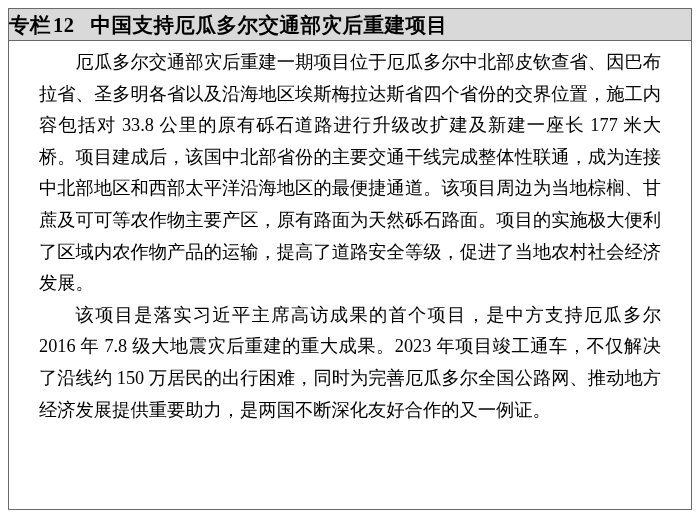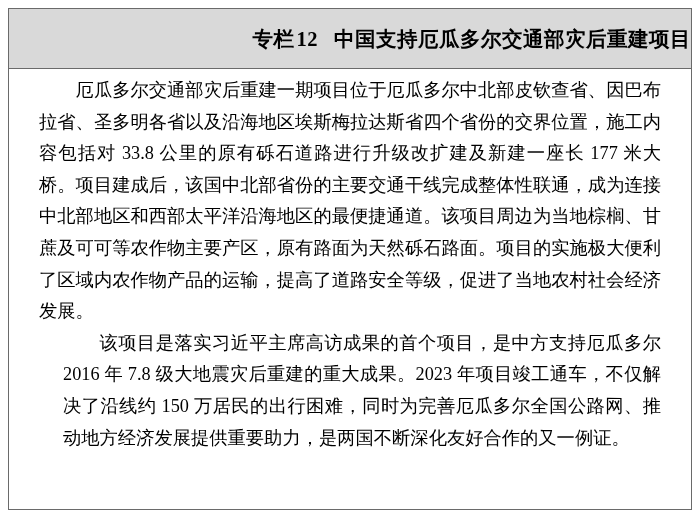--- a/index.html
+++ b/index.html
@@ -17,26 +17,26 @@
     position: absolute;
     left: 8px;
     top: 8px;
     width: 684px;
     height: 502px;
     border: 1px solid #6a6a6a;
     box-sizing: border-box;
     background: #ffffff;
   }
   .title-bar {
-    height: 60px;
+    height: 32px;
     background: #d9d9d9;
     border-bottom: 1px solid #6a6a6a;
     display: flex;
     align-items: center;
-    justify-content: flex-end;
+    justify-content: flex-start;
     box-sizing: border-box;
   }
   .title-text {
     font-size: 20.5px;
     font-weight: bold;
     color: #000000;
     letter-spacing: 0.5px;
     font-family: "Liberation Serif", "DejaVu Serif", serif;
     white-space: nowrap;
   }
@@ -53,21 +53,20 @@
     font-size: 18.3px;
     line-height: 31.6px;
     color: #000000;
     text-align: justify;
     text-justify: inter-ideograph;
     text-indent: 2em;
     font-family: "Liberation Serif", "DejaVu Serif", serif;
   }
   p.para + p.para {
     margin-top: 0;
-    margin-left: 24px;
   }
 </style>
 </head>
 <body>
 
 <div class="box">
   <div class="title-bar">
     <div class="title-text">
       <span>专栏</span><span class="num">12</span><span>中国支持厄瓜多尔交通部灾后重建项目</span>
     </div>

